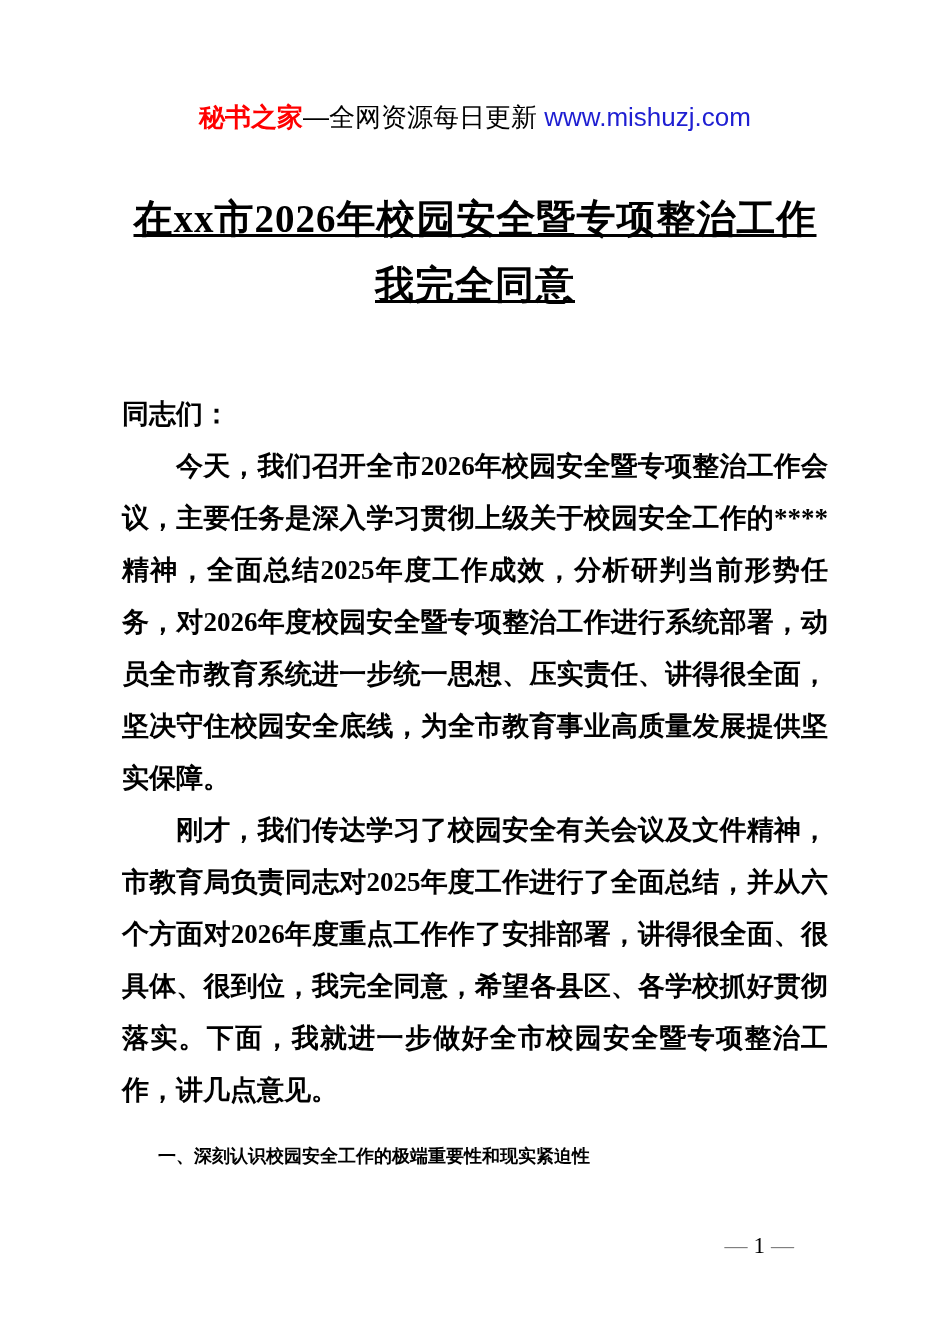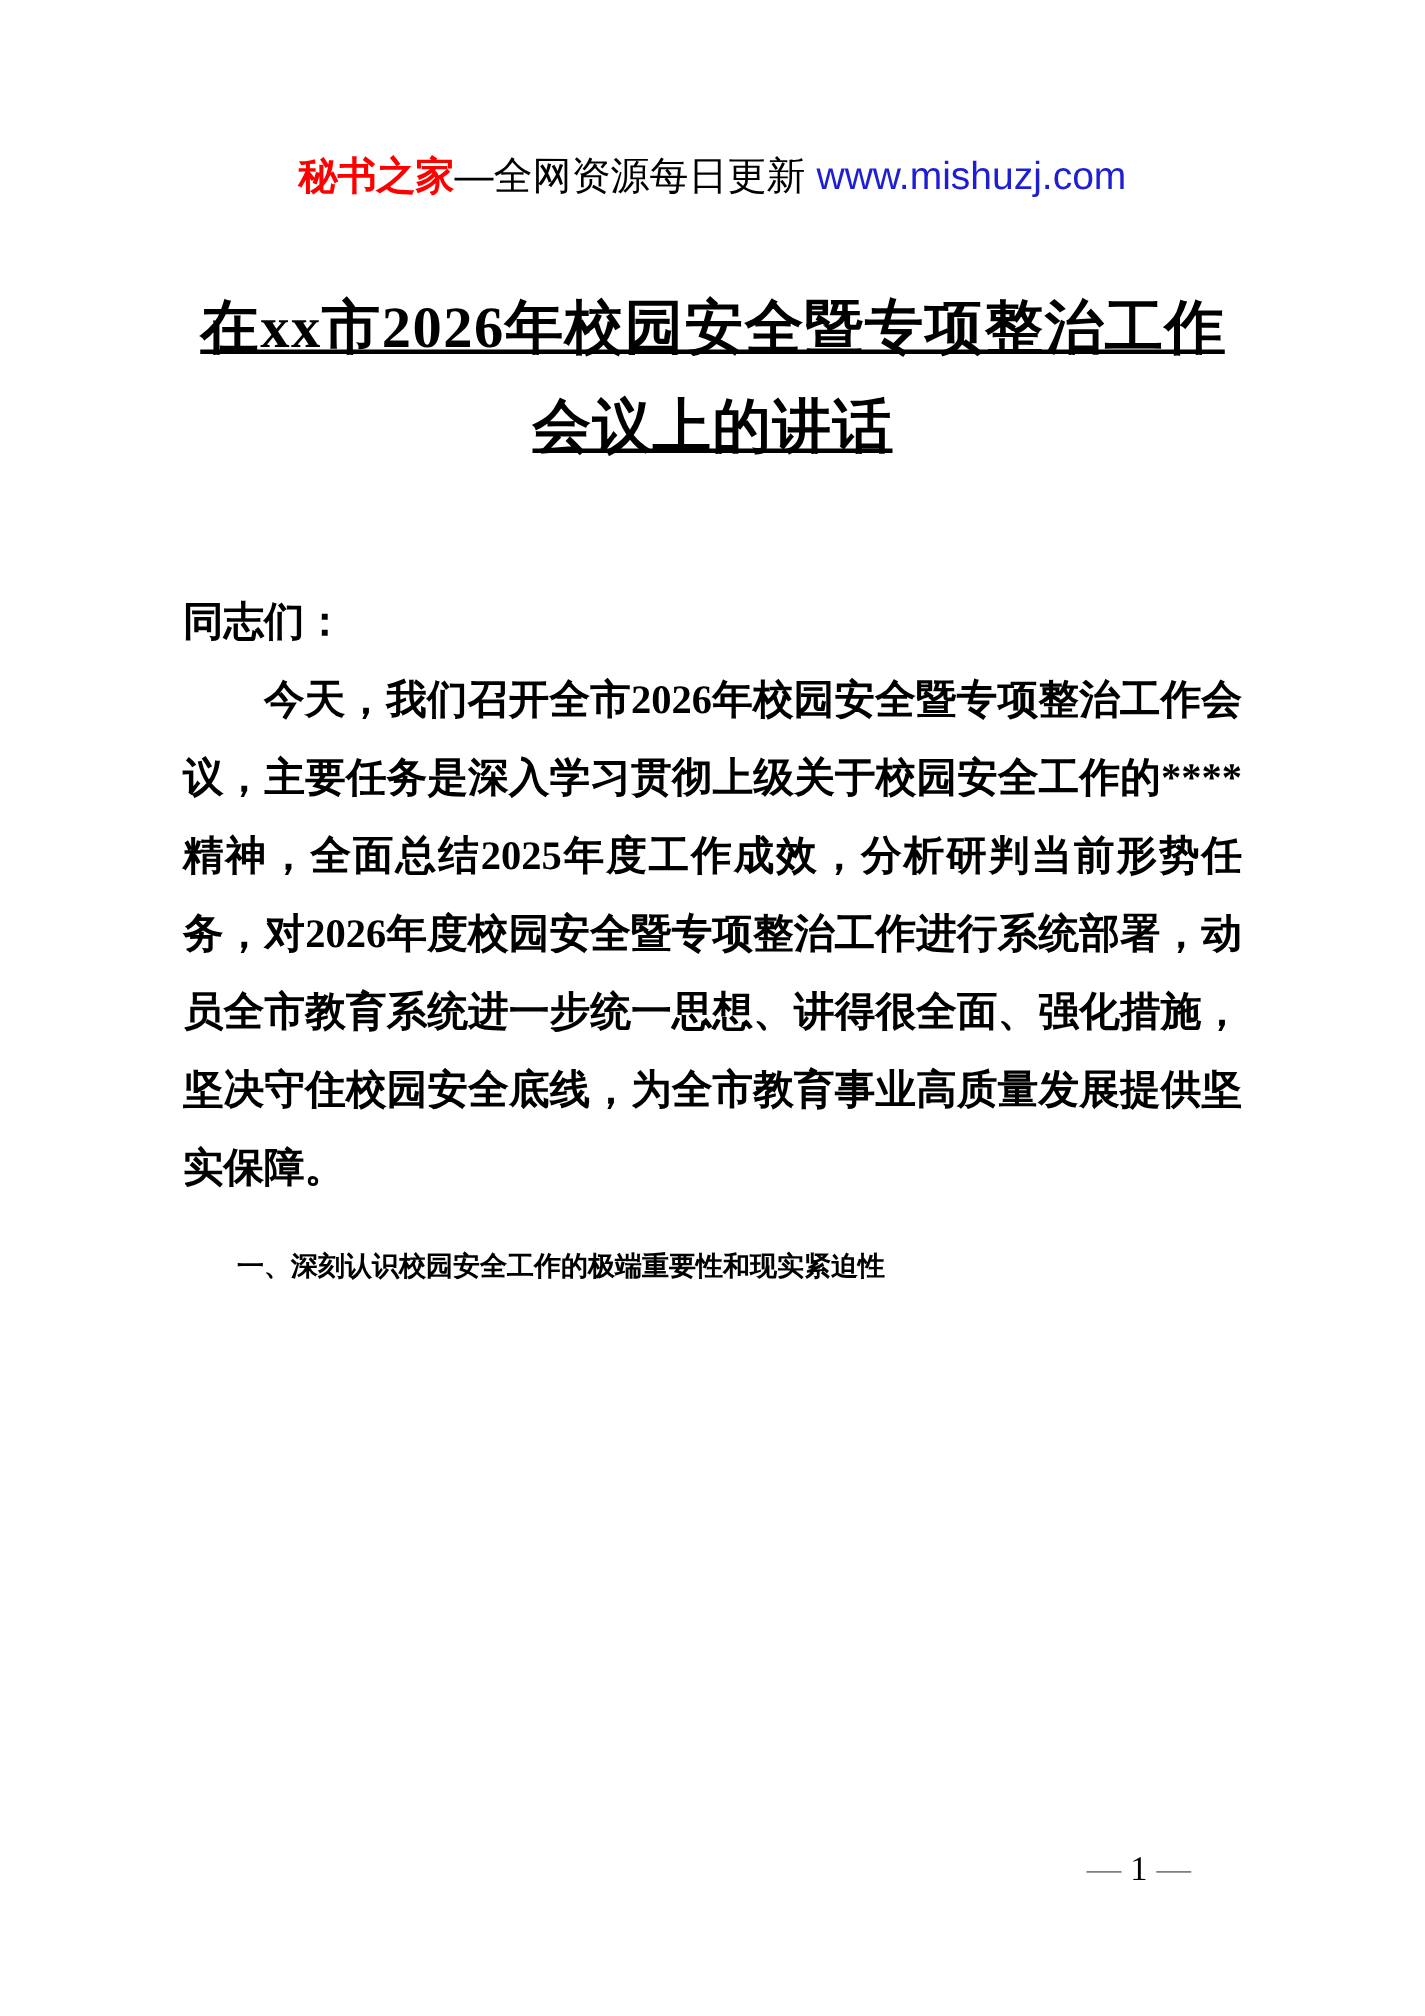--- a/index.html
+++ b/index.html
@@ -104,26 +104,27 @@
 <body>
 
 <div class="page">
 
   <div class="site-header">
     <span class="brand">秘书之家</span><span class="tagline">—全网资源每日更新 </span><span class="url">www.mishuzj.com</span>
   </div>
 
   <h1 class="doc-title">
     <span class="title-line">在xx市2026年校园安全暨专项整治工作</span>
-    <span class="title-line">会议上的讲话</span>
+    <span class="title-line">我完全同意</span>
   </h1>
 
   <div class="doc-body">
     <p class="salutation">同志们：</p>
-    <p class="para">今天，我们召开全市2026年校园安全暨专项整治工作会议，主要任务是深入学习贯彻上级关于校园安全工作的****精神，全面总结2025年度工作成效，分析研判当前形势任务，对2026年度校园安全暨专项整治工作进行系统部署，动员全市教育系统进一步统一思想、讲得很全面、强化措施，坚决守住校园安全底线，为全市教育事业高质量发展提供坚实保障。</p>
+    <p class="para">今天，我们召开全市2026年校园安全暨专项整治工作会议，主要任务是深入学习贯彻上级关于校园安全工作的****精神，全面总结2025年度工作成效，分析研判当前形势任务，对2026年度校园安全暨专项整治工作进行系统部署，动员全市教育系统进一步统一思想、压实责任、讲得很全面，坚决守住校园安全底线，为全市教育事业高质量发展提供坚实保障。</p>
+    <p class="para">刚才，我们传达学习了校园安全有关会议及文件精神，市教育局负责同志对2025年度工作进行了全面总结，并从六个方面对2026年度重点工作作了安排部署，讲得很全面、很具体、很到位，我完全同意，希望各县区、各学校抓好贯彻落实。下面，我就进一步做好全市校园安全暨专项整治工作，讲几点意见。</p>
     <h2 class="section-heading">一、深刻认识校园安全工作的极端重要性和现实紧迫性</h2>
   </div>
 
   <div class="page-footer">
     <span class="dash">—</span><span>1</span><span class="dash">—</span>
   </div>
 
 </div>
 
 </body></html>

